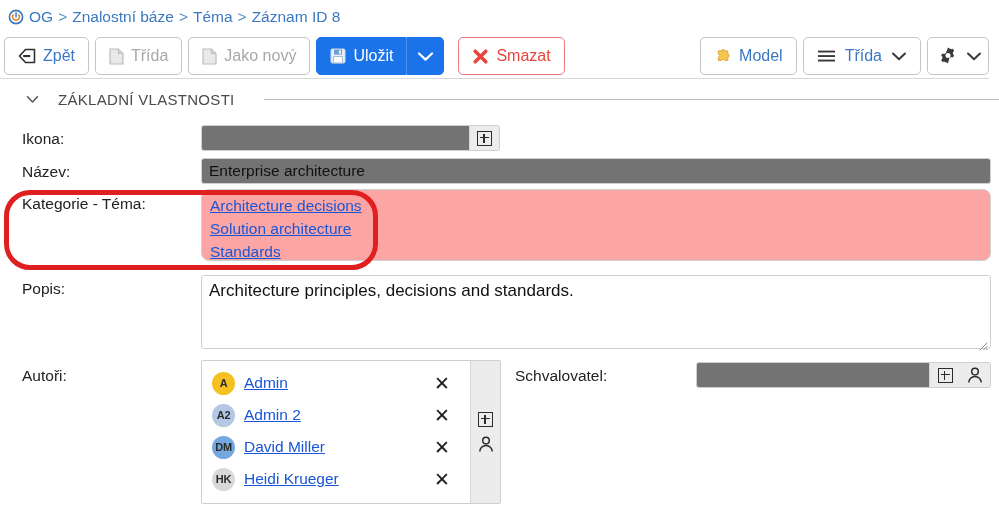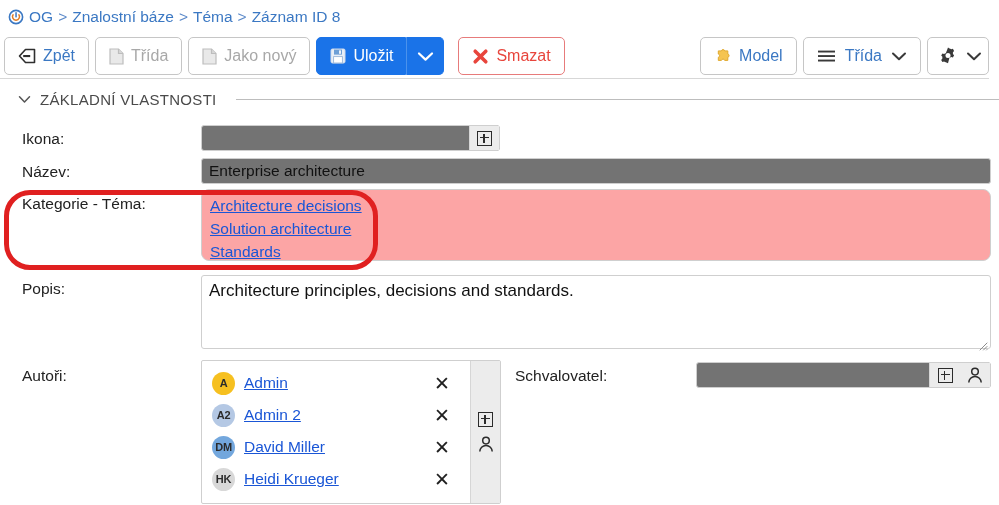--- a/index.html
+++ b/index.html
@@ -52,21 +52,21 @@
   .split { display:flex; }
   .btn.danger { border-color: #e77b7b; color: #e8453c; }
   .btn.gear { width: 62px; border-radius: 5px; }
 
   
   .ico { display:inline-flex; align-items:center; justify-content:center; flex:none; }
 
   
   .section-head {
     position: absolute; left: 0; top: 86px; width: 999px; height: 26px;
-    display: flex; align-items: center; gap: 9px; padding-left: 18px;
+    display: flex; align-items: center; gap: 19px; padding-left: 26px;
   }
   .sec-chev { color:#555; font-size: 13px; line-height:1; }
   .sec-title {
     font-size: 15px; color: #4a4a4a; letter-spacing: .3px; white-space: nowrap;
   }
   .sec-rule { flex: 1; height: 1px; background: #bdbdbd; margin-left: 10px; margin-right: 0px; }
 
   
   .form { position: absolute; left: 0; top: 118px; width: 999px; }
   .row { position: relative; width: 999px; }

